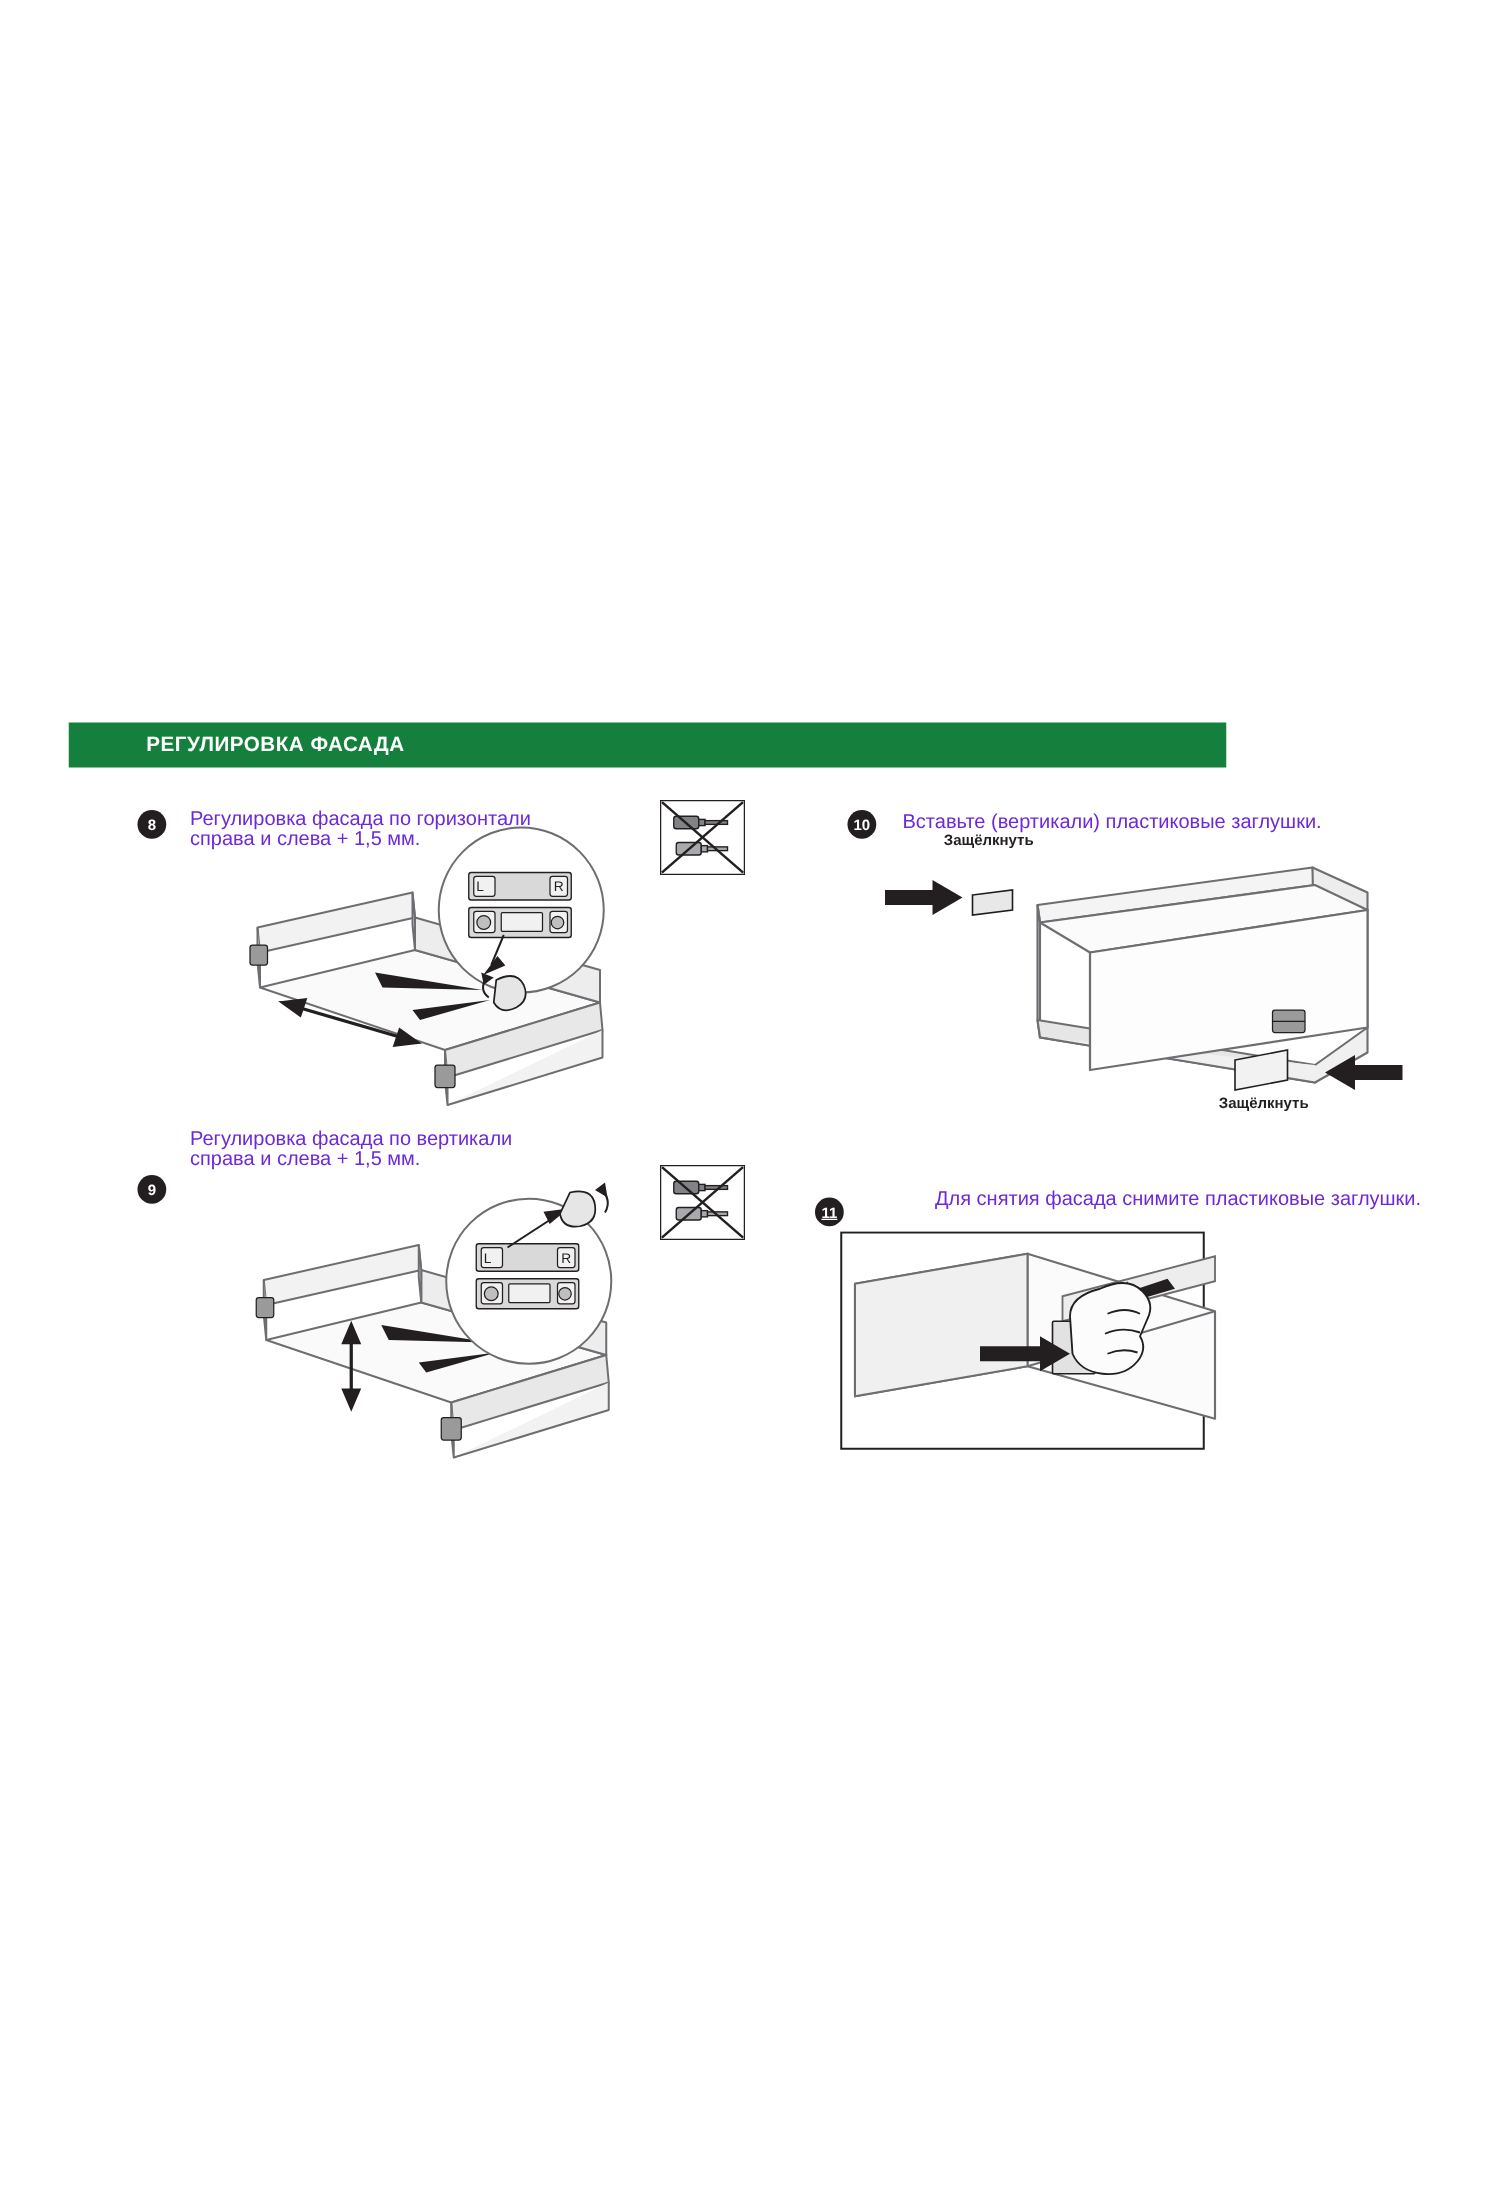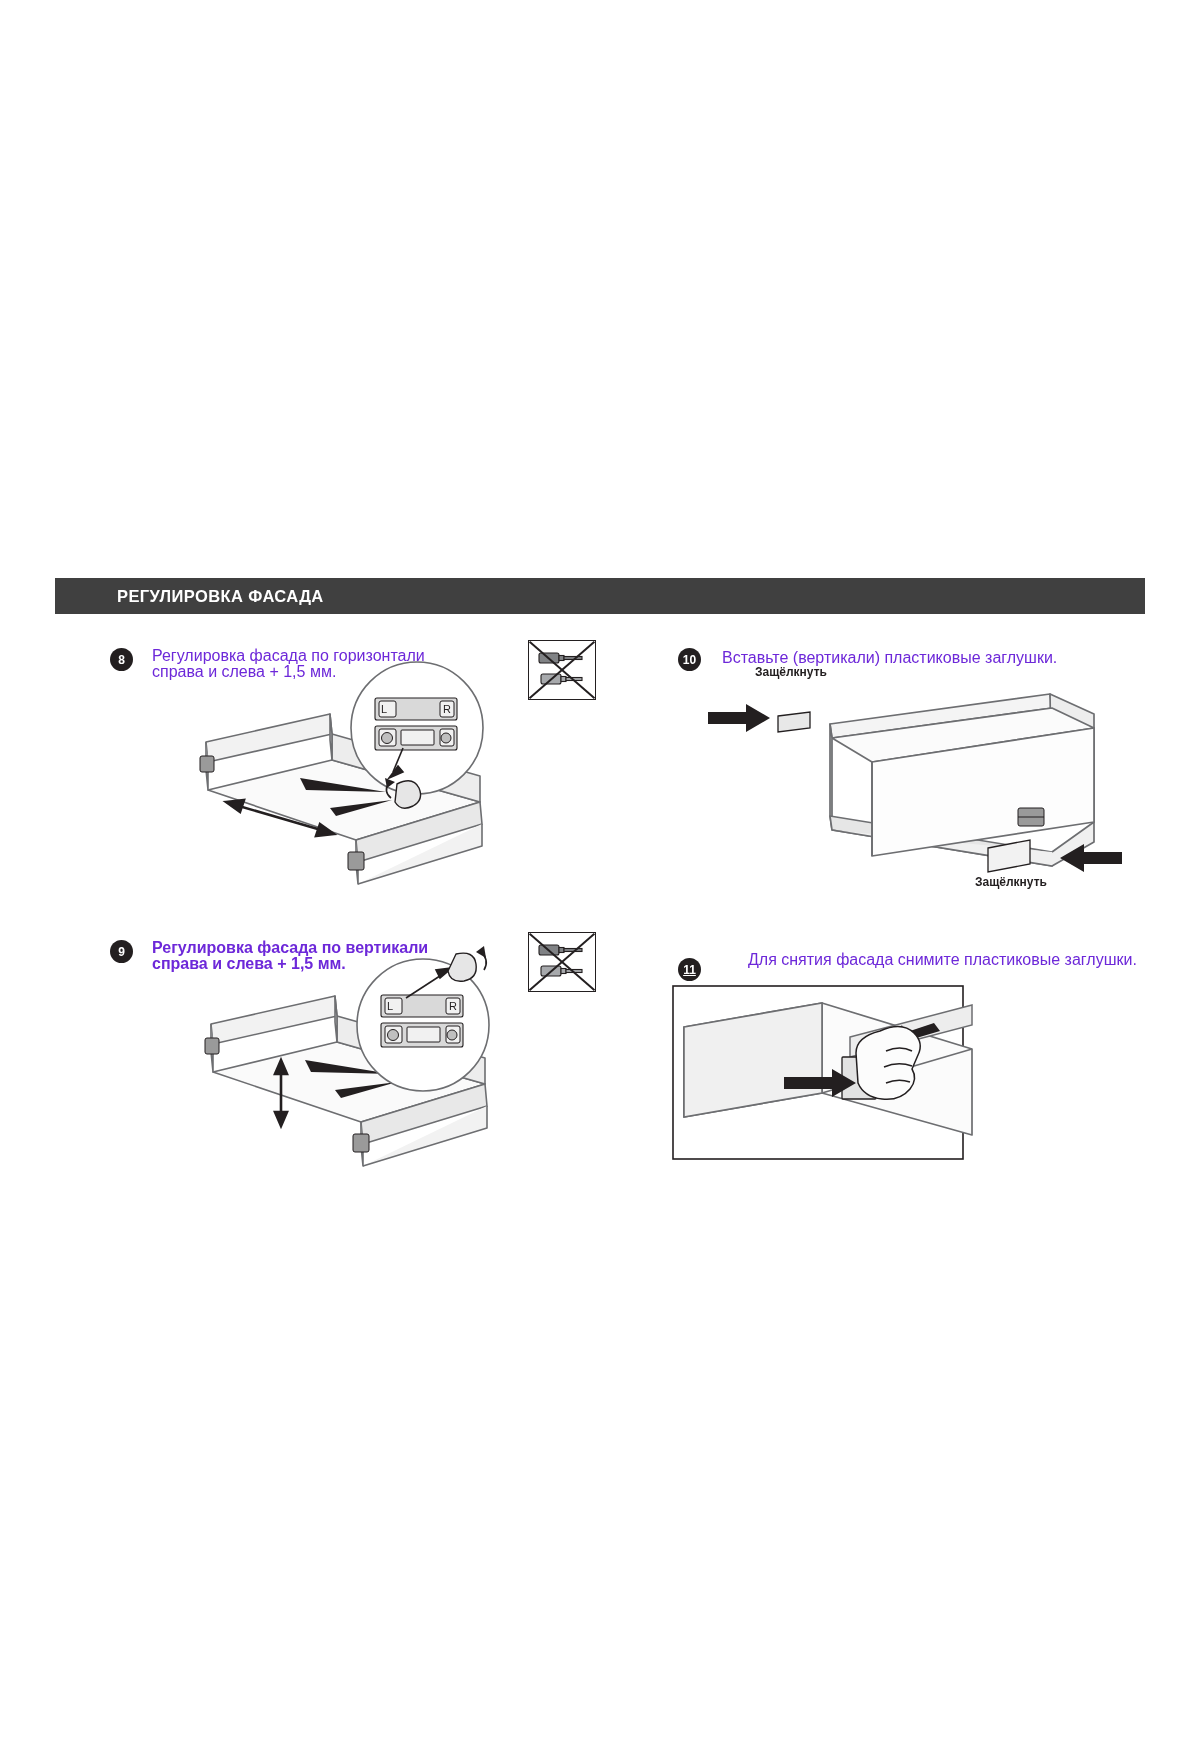--- a/index.html
+++ b/index.html
@@ -22,23 +22,23 @@
     width: 1200px;
     height: 1760px;
     background: #fff;
   }
 
   
   .section-bar {
     position: absolute;
     left: 55px;
     top: 578px;
-    width: 1090px;
+    width: 926px;
     height: 36px;
-    background: #404040;
+    background: #15803d;
     display: flex;
     align-items: center;
   }
   .section-bar .title {
     color: #ffffff;
     font-size: 16.5px;
     font-weight: bold;
     letter-spacing: 0.4px;
     margin-left: 62px;
   }
@@ -193,21 +193,21 @@
 
       <g fill="#e6e6e6" stroke="#231f20" stroke-width="1.4">
         <path d="M52 128 q16 -8 22 4 q5 12 -6 18 q-12 6 -18 -4 Z"></path>
       </g>
       <path d="M44 126 q-6 10 2 16" fill="none" stroke="#231f20" stroke-width="1.6"></path>
       <polygon points="40,122 50,126 42,132" fill="#231f20"></polygon>
     </svg>
   </div>
 
   <div class="step-num" style="left:110px; top:940px;">9</div>
-  <div class="step-text" style="left:152px; top:940px; width:300px;font-weight:bold;">Регулировка фасада по вертикали
+  <div class="step-text" style="left:152px; top:904px; width:300px;">Регулировка фасада по вертикали
 справа и слева + 1,5 мм.</div>
 
   <div class="nobox" style="left:528px; top:932px;">
     <svg width="64" height="56" viewBox="0 0 64 56">
       <g fill="#808285" stroke="#231f20" stroke-width="1.1">
         <rect x="10" y="12" width="20" height="10" rx="2"></rect>
         <rect x="30" y="14.5" width="5" height="5"></rect>
         <rect x="35" y="15.5" width="18" height="3"></rect>
       </g>
       <g fill="#a7a9ac" stroke="#231f20" stroke-width="1.1">
@@ -323,21 +323,21 @@
 
       <g fill="#f2f2f2" stroke="#231f20" stroke-width="1.3">
         <path d="M288 168 L330 160 L330 184 L288 192 Z"></path>
       </g>
       <g fill="#231f20">
         <polygon points="422,172 384,172 384,164 360,178 384,192 384,184 422,184"></polygon>
       </g>
     </svg>
   </div>
 
-  <div class="step-num" style="left:678px; top:958px;text-decoration:underline;">11</div>
+  <div class="step-num" style="left:652px; top:958px;text-decoration:underline;">11</div>
   <div class="step-text" style="left:748px; top:952px; width:420px;">Для снятия фасада снимите пластиковые заглушки.</div>
 
   <div class="fig" style="left:672px; top:985px;">
     <svg width="400" height="185" viewBox="0 0 400 185">
       <rect x="1" y="1" width="290" height="173" fill="#ffffff" stroke="#231f20" stroke-width="1.6"></rect>
 
       <g fill="none" stroke="#6d6e71" stroke-width="1.7" stroke-linejoin="round">
         <path d="M12 42 L150 18 L300 64 L300 150 L150 108 L12 132 Z" fill="#fbfbfb"></path>
         <path d="M150 18 L150 108"></path>
         <path d="M150 18 L300 -8" opacity="0"></path>

